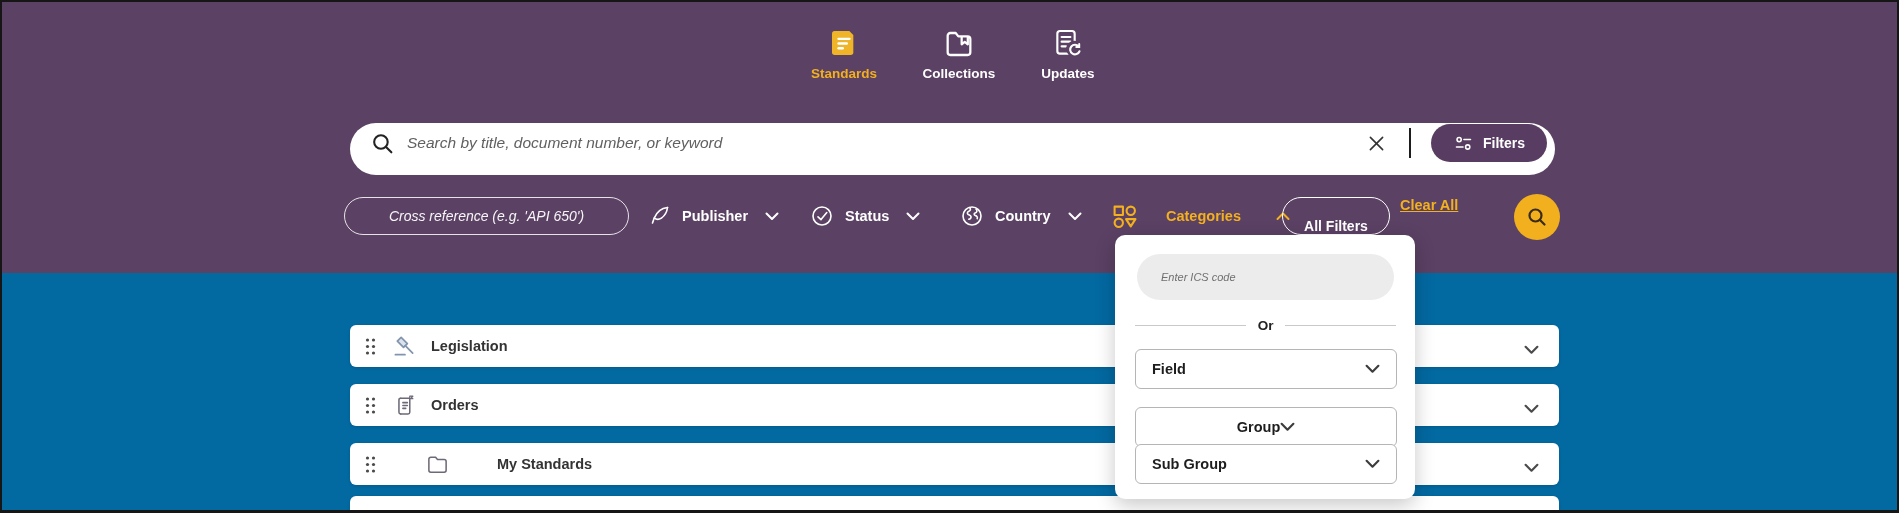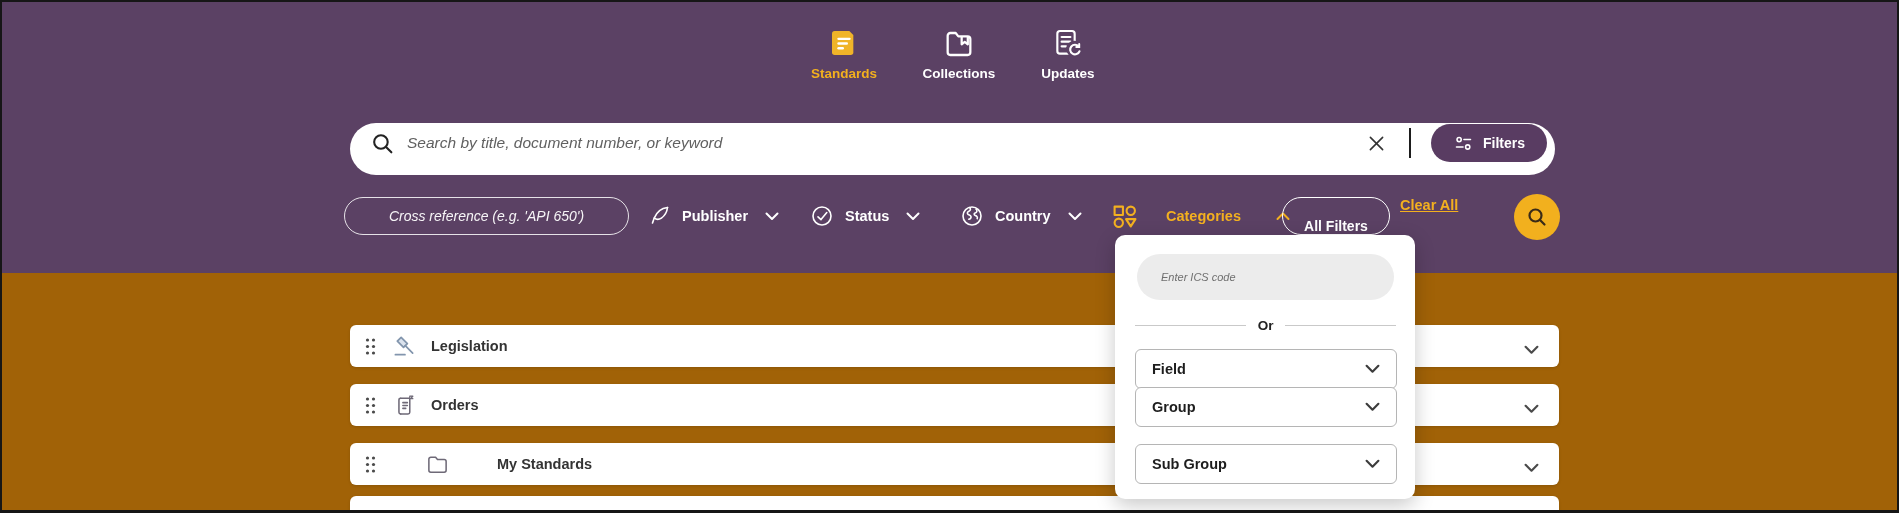--- a/index.html
+++ b/index.html
@@ -1,21 +1,21 @@
 <!DOCTYPE html>
 <html><head>
 <meta charset="utf-8">
 <style>
   * { margin:0; padding:0; box-sizing:border-box; }
   html,body { background:#e9e9e9; }
   body { font-family:"Liberation Sans", sans-serif; }
   .page {
     position:relative; width:1899px; height:513px;
     border:2px solid #161616; border-bottom-width:3px;
-    background:#a16207; overflow:hidden;
+    background:#0369a1; overflow:hidden;
   }
   
   .header { position:absolute; left:0; top:0; width:100%; height:271px; background:#5b4164; }
   .tab { position:absolute; top:22px; height:72px; display:flex; flex-direction:column; align-items:center; cursor:pointer; }
   .tab .ticon { height:38px; display:flex; align-items:center; justify-content:center; }
   .tab .tlabel { font-size:13.5px; font-weight:bold; color:#ffffff; margin-top:4px; }
   .tab.active .tlabel { color:#f2b01e; }
   
   .searchbar { position:absolute; left:348px; top:121px; width:1205px; height:52px; background:#ffffff; border-radius:26px; display:flex; align-items:center; padding:0 8px 12px 20px; }
   .searchbar input { flex:1; border:none; outline:none; font-size:15.5px; color:#333; background:transparent; margin-left:12px; font-family:"Liberation Sans", sans-serif; }
@@ -299,21 +299,21 @@
 
     <div class="psel" style="top:114px;gap:21px;">
       <span class="slabel">Field</span>
       <span class="schev">
         <svg width="15" height="10" viewBox="0 0 14 9" fill="none" stroke="currentColor" stroke-width="2" stroke-linecap="round" stroke-linejoin="round">
             <polyline points="1.5,1.5 7,7 12.5,1.5"></polyline>
           </svg>
       </span>
     </div>
 
-    <div class="psel" style="top:152px;">
+    <div class="psel" style="top:172px;justify-content:center;">
       <span class="slabel">Group</span>
       <span class="schev">
         <svg width="15" height="10" viewBox="0 0 14 9" fill="none" stroke="currentColor" stroke-width="2" stroke-linecap="round" stroke-linejoin="round">
             <polyline points="1.5,1.5 7,7 12.5,1.5"></polyline>
           </svg>
       </span>
     </div>
 
     <div class="psel" style="top:209px;">
       <span class="slabel">Sub Group</span>

